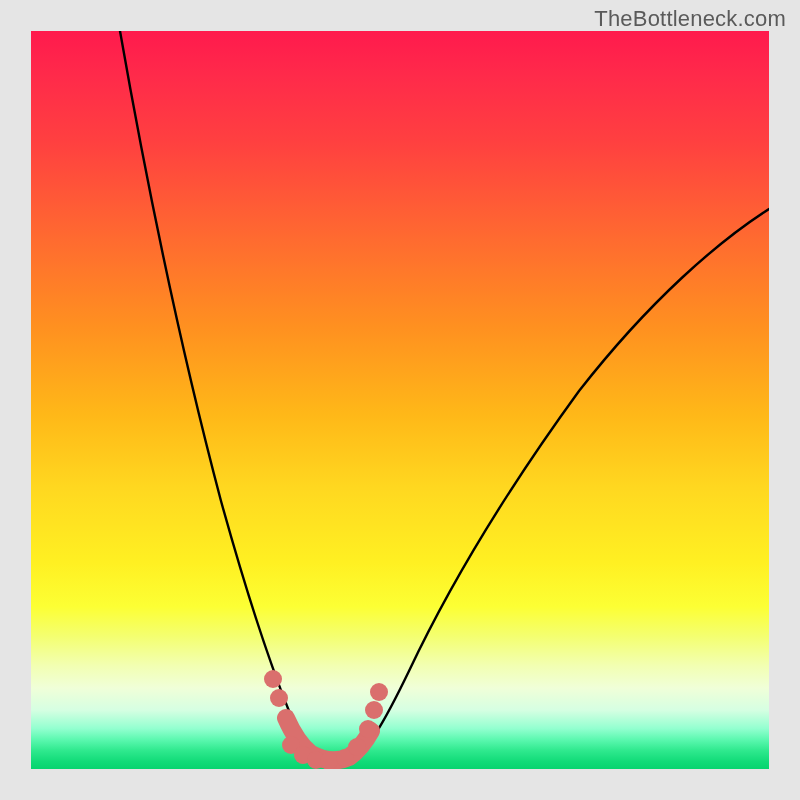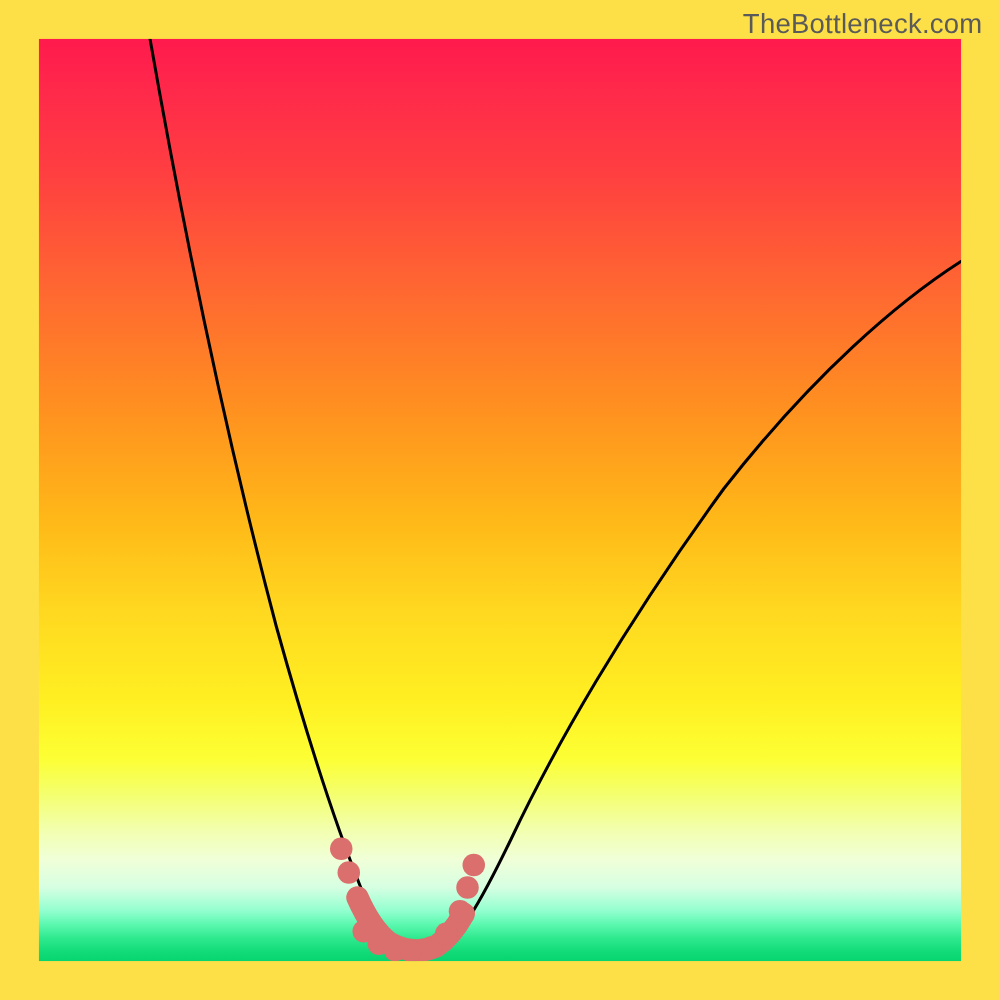--- a/index.html
+++ b/index.html
@@ -7,21 +7,21 @@
     padding: 0;
     width: 800px;
     height: 800px;
     background: #000;
     overflow: hidden;
     font-family: Arial, Helvetica, sans-serif;
   }
   .frame {
     position: absolute;
     inset: 0;
-    background: #fde047;
+    background: #e5e5e5;
   }
   .plot {
     position: absolute;
     left: 31px;
     top: 31px;
     width: 738px;
     height: 738px;
     overflow: hidden;
   }
   .gradient {

